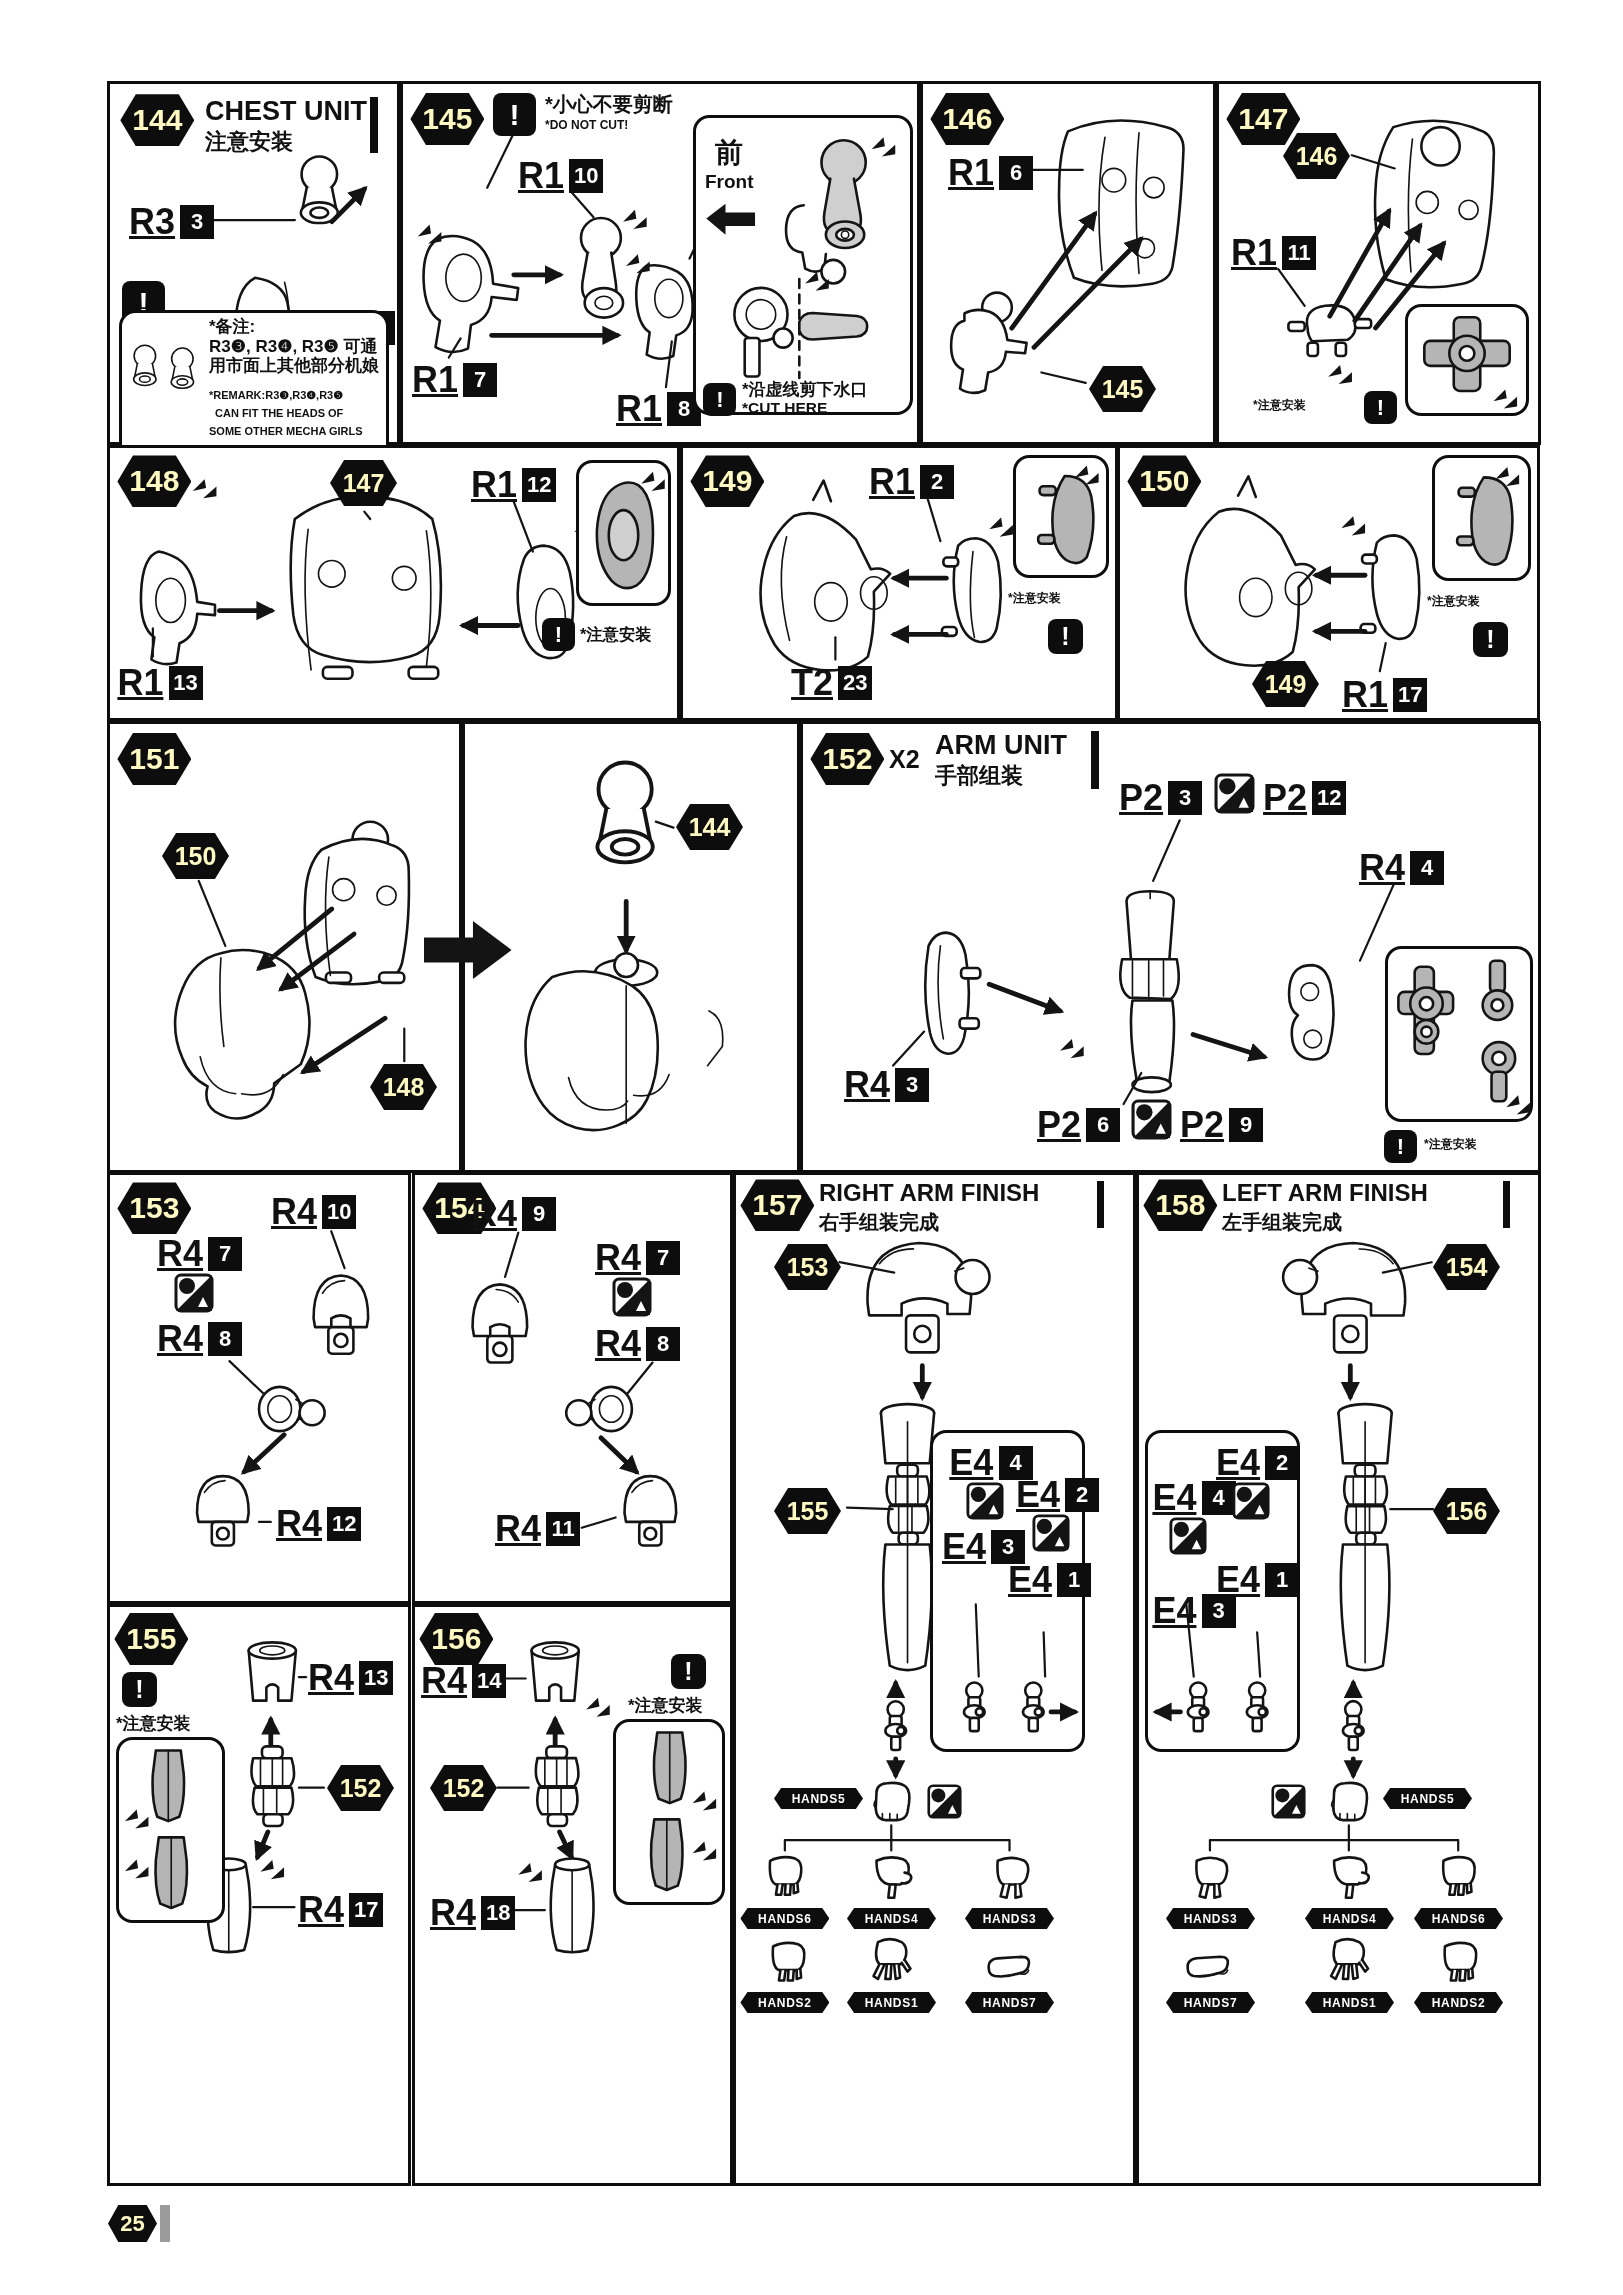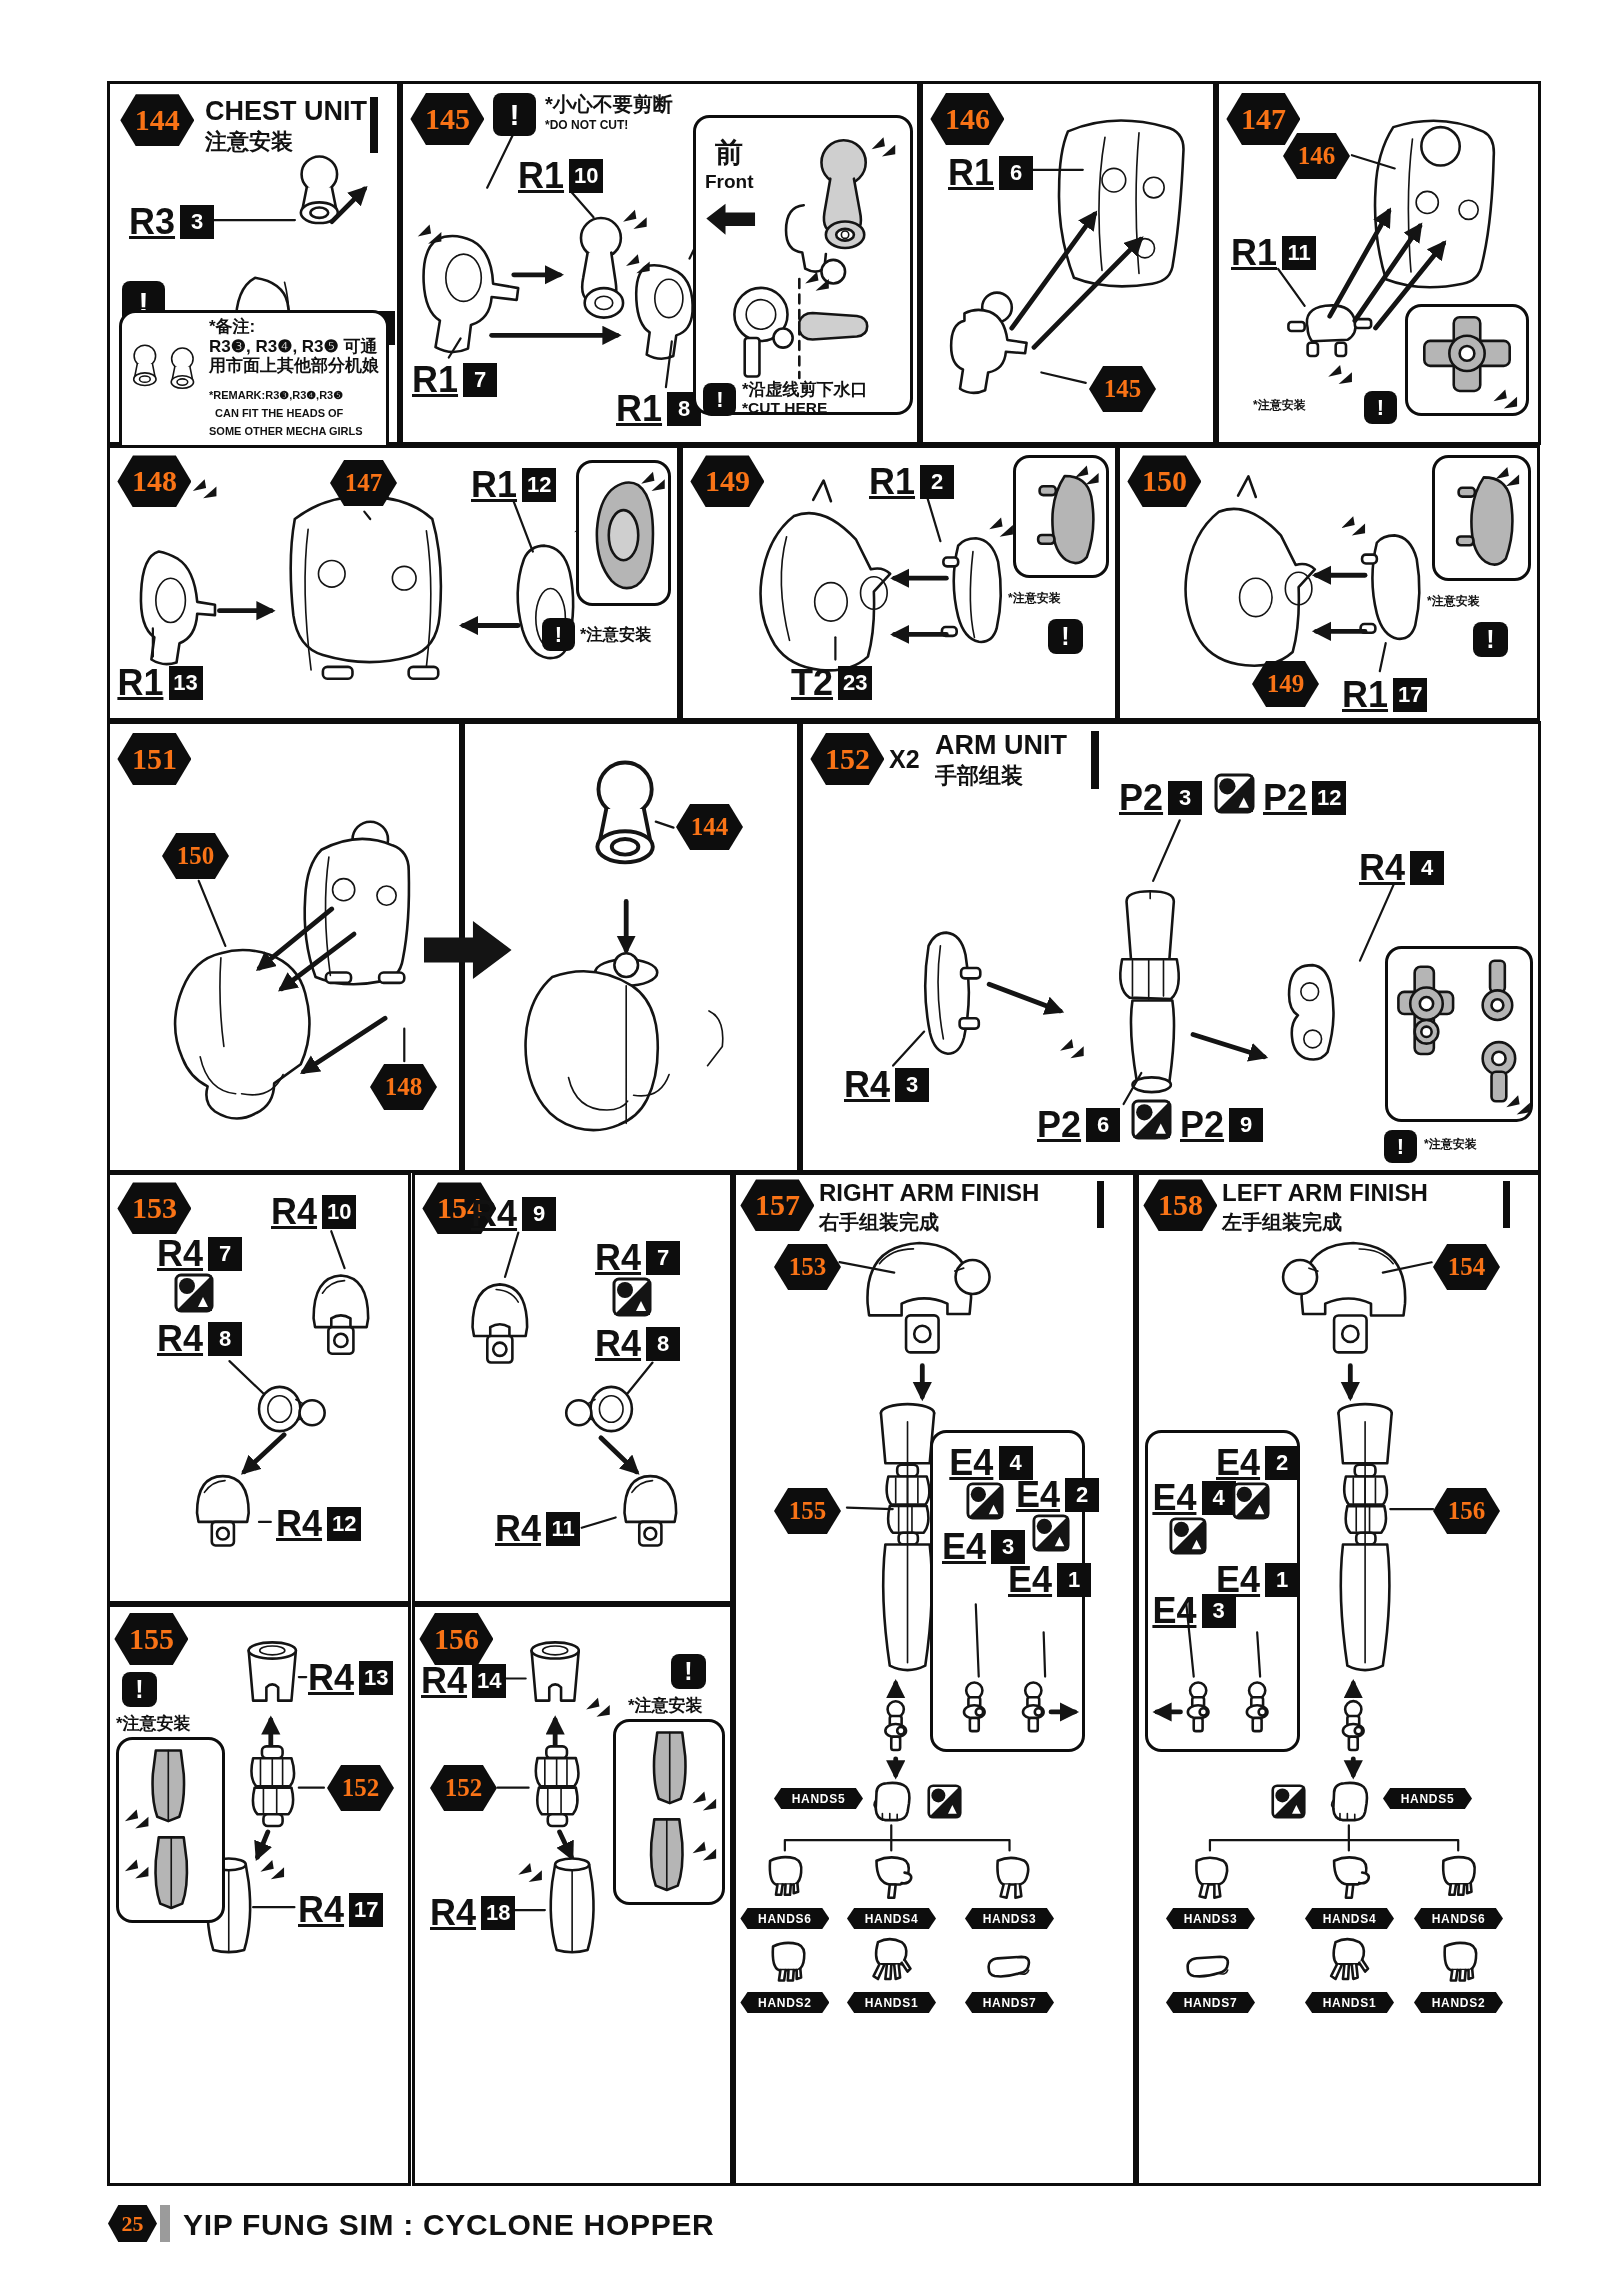--- a/index.html
+++ b/index.html
@@ -1,21 +1,21 @@
 <!DOCTYPE html>
 <html style="font-size:12px"><head>
 <meta charset="utf-8">
 <style>
   html,body{margin:0;padding:0;background:#fff;}
   .page{position:relative;width:1624px;height:2295px;background:#fff;overflow:hidden;
         font-family:"Liberation Sans",sans-serif;color:#111;}
   .panel{position:absolute;border:3px solid #0d0d0d;background:#fff;box-sizing:border-box;}
   .inset{position:absolute;border:3px solid #0d0d0d;border-radius:16.3px;background:#fff;box-sizing:border-box;}
-  .hex{position:absolute;display:flex;align-items:center;justify-content:center;background:#0d0d0d;color:#f97316;
-       font-weight:bold;clip-path:polygon(21% 0,79% 0,100% 50%,79% 100%,21% 100%,0 50%);font-family:Liberation Serif, serif;}
+  .hex{position:absolute;display:flex;align-items:center;justify-content:center;background:#0d0d0d;color:#fef9c3;
+       font-weight:bold;clip-path:polygon(21% 0,79% 0,100% 50%,79% 100%,21% 100%,0 50%);}
   .hex.step{width:74px;height:52px;font-size:30px;}
   .hex.ref{width:67px;height:46px;font-size:25px;}
   .hex.pg{width:49px;height:37px;font-size:22px;}
   .banner{position:absolute;display:flex;align-items:center;justify-content:center;background:#0d0d0d;color:#fff;
        font-weight:bold;clip-path:polygon(8% 0,92% 0,100% 50%,92% 100%,8% 100%,0 50%);
        width:89px;height:21px;font-size:12px;letter-spacing:0.7px;}
   .plabel{position:absolute;display:flex;align-items:center;gap:5.2px;font-weight:bold;}
   .plabel .pcode{font-size:36px;text-decoration:underline;}
   .plabel .pnum{display:flex;align-items:center;justify-content:center;background:#0d0d0d;color:#fff;
        border-radius:0;min-width:34px;height:34px;font-size:22px;padding:0 3.7px;box-sizing:border-box;}
@@ -853,16 +853,15 @@
     <div class="banner" style="left:27px;top:733px">HANDS3</div>
     <div class="banner" style="left:166px;top:733px">HANDS4</div>
     <div class="banner" style="left:275px;top:733px">HANDS6</div>
     <div class="banner" style="left:27px;top:817px">HANDS7</div>
     <div class="banner" style="left:166px;top:817px">HANDS1</div>
     <div class="banner" style="left:275px;top:817px">HANDS2</div>
   </div>
 
   <div class="gbar" style="left:160px;top:2205px;width:9.6px;height:37px"></div>
   <div class="hex pg" style="left:108px;top:2205px">25</div>
-  <div class="footer-title" style="left:183px;top:2208px">YIP FUNG SIM : CYCLONE HOPPER</div>
 
 </div>
 
 
 </body></html>

